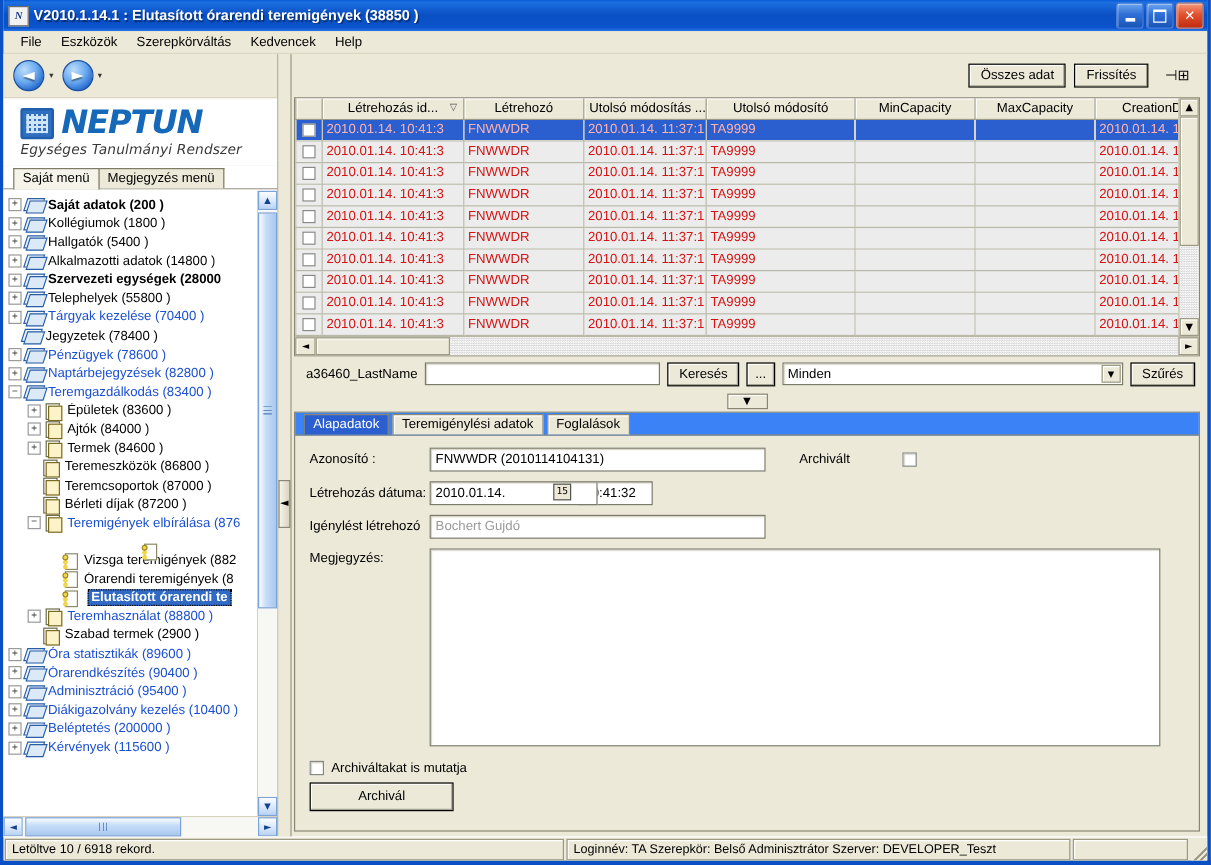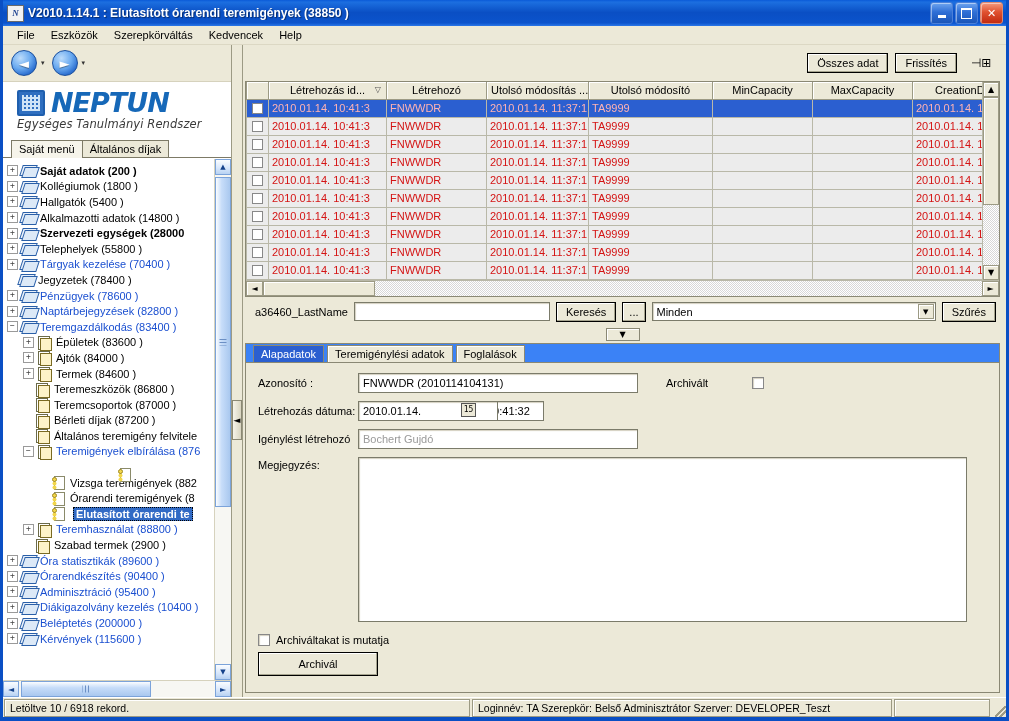--- a/index.html
+++ b/index.html
@@ -397,21 +397,21 @@
       <div class="logobox">
         <div class="logorow">
           <div class="logomark"></div>
           <div class="logotext">NEPTUN</div>
         </div>
         <div class="logosub">Egységes Tanulmányi Rendszer</div>
       </div>
 
       <div class="menutabs">
         <div class="mtab sel">Saját menü</div>
-        <div class="mtab">Általános díjak</div>
+        <div class="mtab">Megjegyzés menü</div>
       </div>
 
       <div class="treewrap">
         <div class="tree" id="tree">
             <div class="tnode" style="padding-left: 0px;">
               <span class="tbox">+</span>
               <span class="ico ico-book"></span>
               <span class="tlabel bold">Saját adatok (200  )</span>
             </div>
             <div class="tnode" style="padding-left: 0px;">
@@ -486,25 +486,20 @@
             </div>
             <div class="tnode" style="padding-left: 16px;">
               <span class="tbox none"></span>
               <span class="ico ico-sheet"></span>
               <span class="tlabel">Teremcsoportok (87000  )</span>
             </div>
             <div class="tnode" style="padding-left: 16px;">
               <span class="tbox none"></span>
               <span class="ico ico-sheet"></span>
               <span class="tlabel">Bérleti díjak (87200  )</span>
-            </div>
-            <div class="tnode" style="padding-left: 16px;">
-              <span class="tbox none"></span>
-              <span class="ico ico-sheet"></span>
-              <span class="tlabel">Általános teremigény felvitele</span>
             </div>
             <div class="tnode" style="padding-left: 16px;">
               <span class="tbox">−</span>
               <span class="ico ico-sheet"></span>
               <span class="tlabel blue">Teremigények elbírálása (876</span>
             </div>
             <div class="tnode" style="padding-left: 32px; flex-direction: column;">
               <span class="tbox none"></span>
               <span class="ico ico-page"></span>
               <span class="tlabel">Általános teremigények (8</span>

